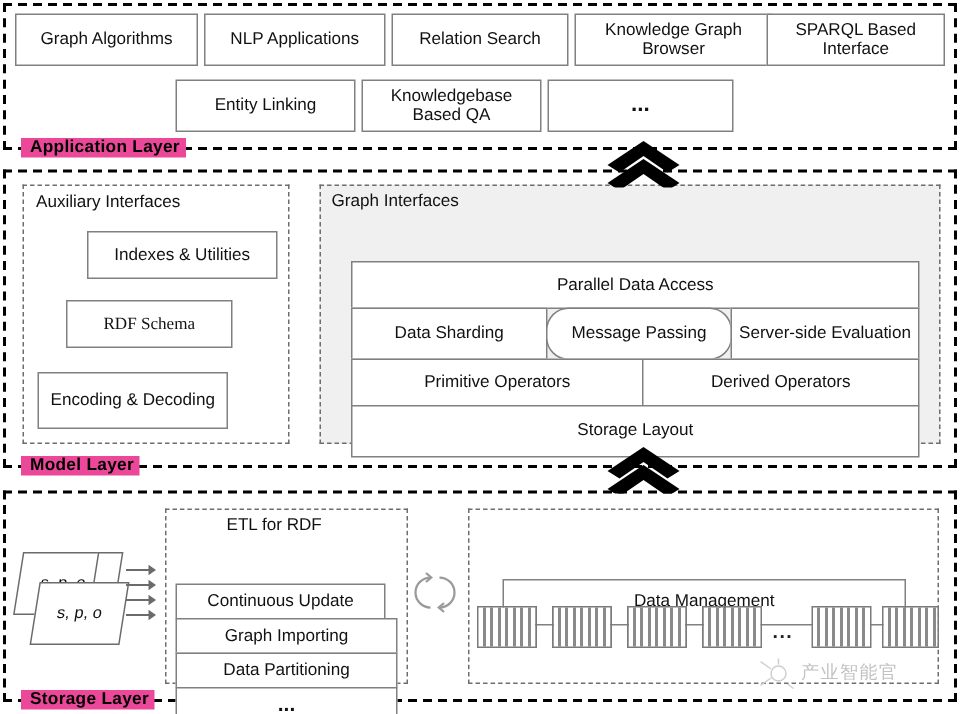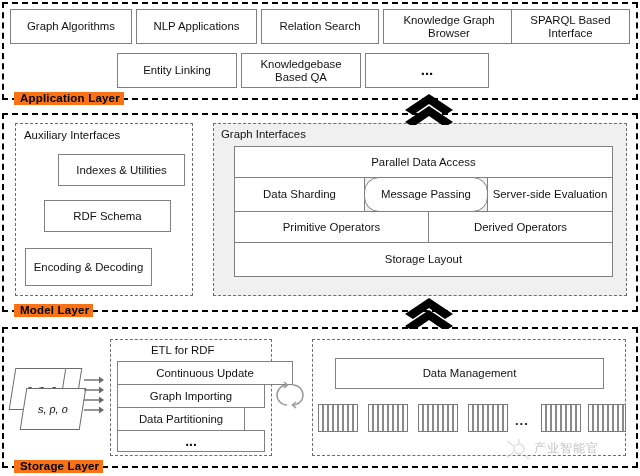--- a/index.html
+++ b/index.html
@@ -21,21 +21,21 @@
 
   
   .layer {
     position: absolute;
     border: 2px dashed #000000;
     box-sizing: border-box;
     background: transparent;
   }
   .layer-label {
     position: absolute;
-    background: #f97316;
+    background: #ec4899;
     font-size: 11.5px;
     font-weight: bold;
     letter-spacing: 0.2px;
     padding: 0 4px 0 6px;
     line-height: 13px;
     white-space: nowrap;
     z-index: 6;
   }
 
   
@@ -46,21 +46,21 @@
     background: #ffffff;
     display: flex;
     align-items: center;
     justify-content: center;
     text-align: center;
     font-size: 11.4px;
     line-height: 12.6px;
     color: #111111;
     padding: 0 2px;
   }
-  .box.thin { border-width: 1.2px; }
+  .box.thin { border-width: 1.2px; margin-top: 28px; }
 
   
   .subpanel {
     position: absolute;
     box-sizing: border-box;
     border: 1.4px dashed #6e6e6e;
     background: transparent;
   }
   .subpanel.dashdot {
     border-style: dashed;
@@ -156,21 +156,21 @@
     </svg>
   </div>
 
   <div class="layer" style="left:2px; top:113px; width:636px; height:199px;"></div>
   <div class="layer-label" style="left:14px; top:304px;">Model Layer</div>
 
   <div class="subpanel dashdot" style="left:15px; top:123px; width:178px; height:173px;"></div>
   <div class="subpanel-title" style="left:24px; top:129px;">Auxiliary Interfaces</div>
 
   <div class="box" style="left:58px; top:154px; width:127px; height:32px;">Indexes &amp; Utilities</div>
-  <div class="box" style="left:44px; top:200px; width:127px; height:32px;">RDF Schema</div>
+  <div class="box" style="left:44px; top:200px; width:111px; height:32px;font-family:Liberation Serif, serif;">RDF Schema</div>
   <div class="box" style="left:25px; top:248px; width:127px; height:38px;">Encoding &amp; Decoding</div>
 
   <div class="subpanel dashdot shaded" style="left:213px; top:123px; width:414px; height:173px;"></div>
   <div class="subpanel-title" style="left:221px; top:128px;">Graph Interfaces</div>
 
   <div class="box thin" style="left:234px; top:146px; width:379px; height:32px;">Parallel Data Access</div>
 
   <div class="box thin" style="left:234px; top:177px; width:131px; height:35px;">Data Sharding</div>
   <div class="box thin" style="left:364px; top:177px; width:124px; height:35px;border-radius:15px;">Message Passing</div>
   <div class="box thin" style="left:487px; top:177px; width:126px; height:35px;">Server-side Evaluation</div>
@@ -205,23 +205,23 @@
         <polyline points="16,21.5 21,25 16,28.5" fill="#6b6b6b" stroke="none"></polyline>
         <line x1="1" y1="35" x2="20" y2="35"></line>
         <polyline points="16,31.5 21,35 16,38.5" fill="#6b6b6b" stroke="none"></polyline>
       </g>
     </svg>
   </div>
 
   <div class="subpanel dashdot" style="left:110px; top:339px; width:162px; height:117px;"></div>
   <div class="subpanel-title" style="left:151px; top:344px;">ETL for RDF</div>
 
-  <div class="box thin" style="left:117px; top:361px; width:176px; height:24px;">Continuous Update</div>
+  <div class="box thin" style="left:117px; top:361px; width:140px; height:24px;">Continuous Update</div>
   <div class="box thin" style="left:117px; top:384px; width:148px; height:24px;">Graph Importing</div>
-  <div class="box thin" style="left:117px; top:407px; width:128px; height:24px;">Data Partitioning</div>
+  <div class="box thin" style="left:117px; top:407px; width:148px; height:24px;">Data Partitioning</div>
   <div class="box thin" style="left:117px; top:430px; width:148px; height:22px; font-size:14px; font-weight:bold;">...</div>
 
   <div class="chevrons" style="left:273px; top:378px; width:34px; height:34px;">
     <svg width="34" height="34" viewBox="0 0 34 34">
       <g stroke="#9a9a9a" stroke-width="1.5" fill="none">
         <path d="M14 7 A10 10 0 1 0 14 27"></path>
         <path d="M20 7 A10 10 0 1 1 20 27"></path>
         <polyline points="11,4 14.5,7 11,10"></polyline>
         <polyline points="23,24 19.5,27 23,30"></polyline>
       </g>

